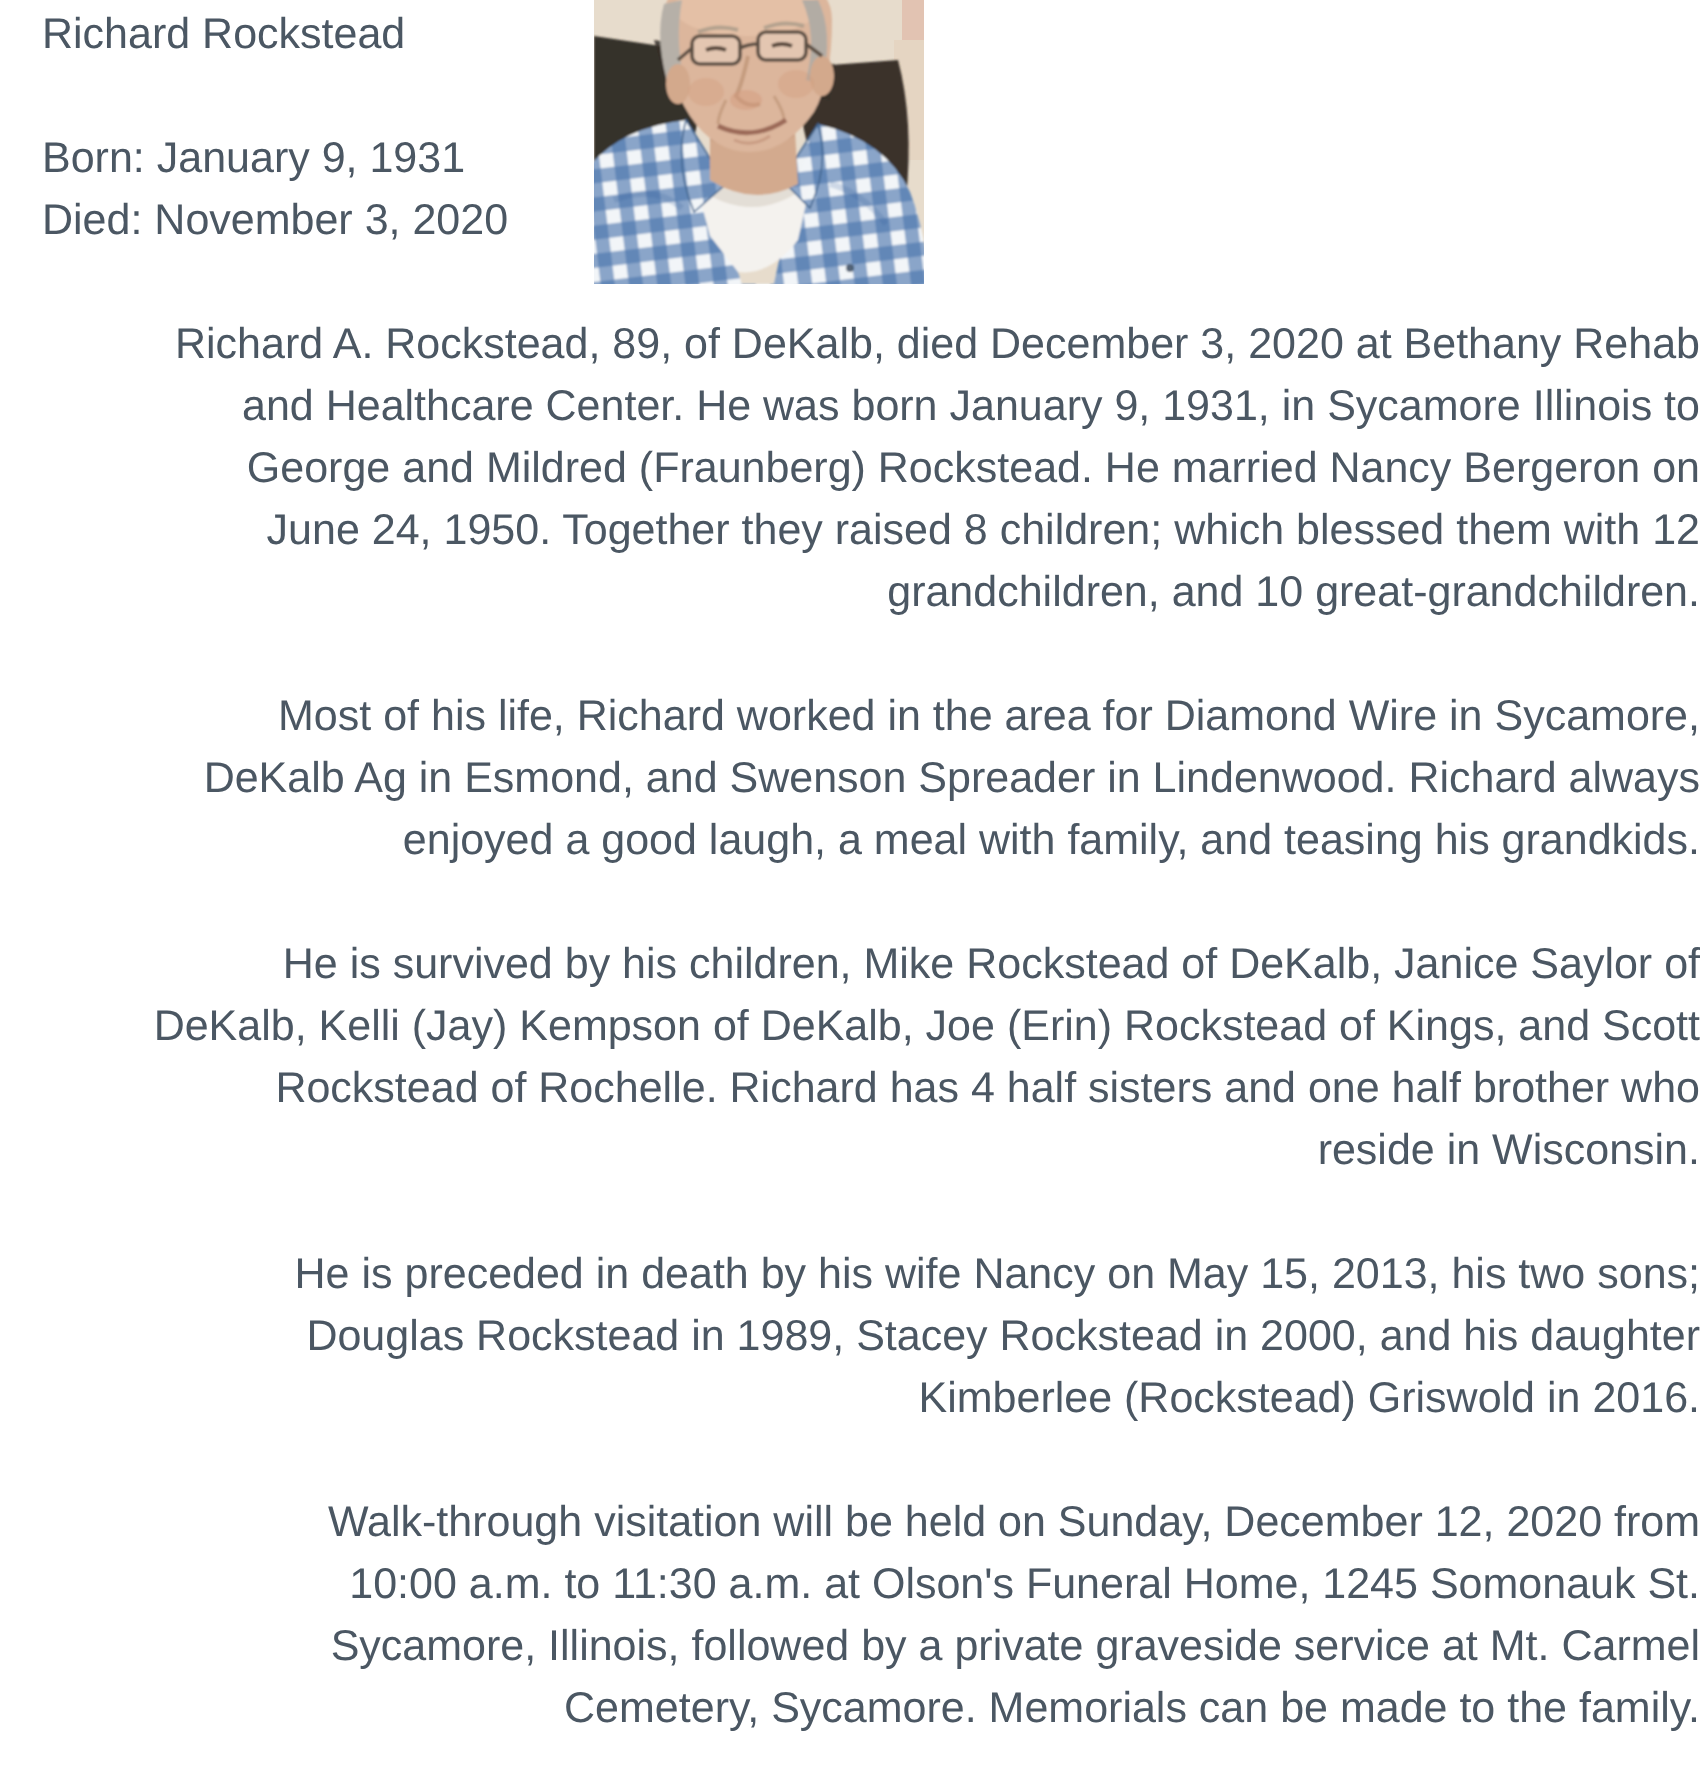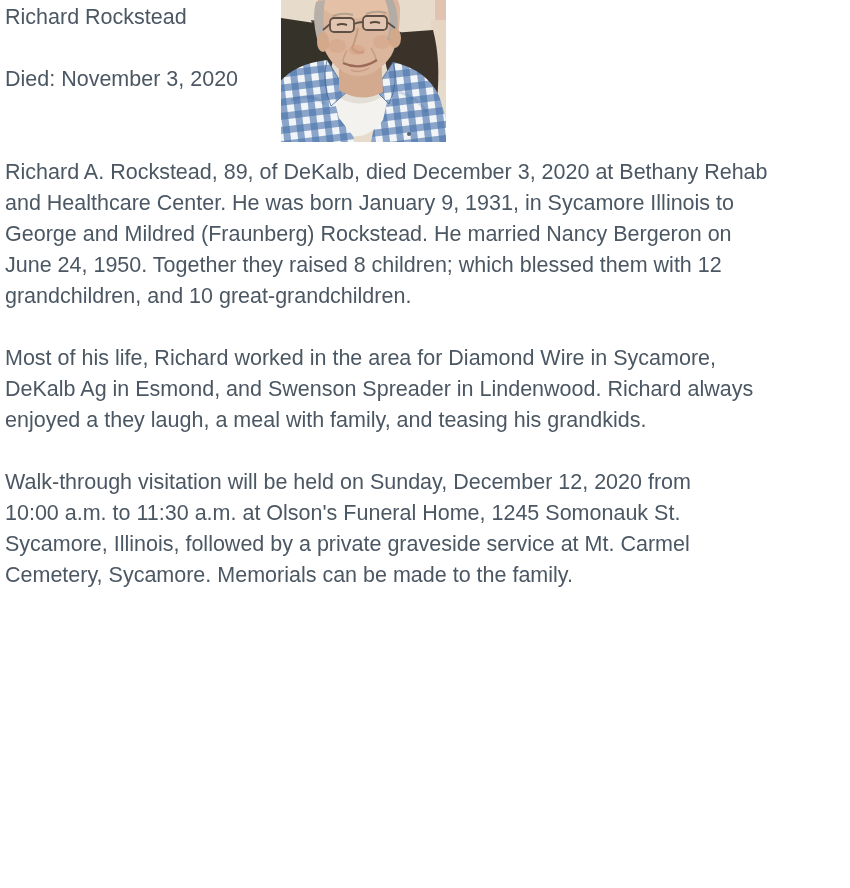--- a/index.html
+++ b/index.html
@@ -11,21 +11,21 @@
     position: relative;
     width: 850px;
     height: 888px;
     overflow: hidden;
     background: #ffffff;
     color: #4b5763;
     font-family: "Liberation Sans", "DejaVu Sans", sans-serif;
     font-size: 21.5px;
     line-height: 31px;
     box-sizing: border-box;
-    padding: 2px 0 0 5px;
+    padding: 2px 0 0 21px;
   }
   .header-section {
     position: relative;
     height: 124px;
   }
   .hline {
     height: 31px;
     line-height: 31px;
     white-space: pre;
   }
@@ -35,30 +35,32 @@
     top: -2px;
     width: 165px;
     height: 142px;
     overflow: hidden;
   }
   .photo-frame svg { display: block; }
   .body-text p {
     margin: 31px 0 0 0;
     white-space: pre;
     line-height: 31px;
+    text-align: right;
   }
 </style>
 </head>
 <body>
 
 <div class="doc">
 
   <div class="header-section">
     <div class="hline">Richard Rockstead</div>
     <div class="hline"></div>
+    <div class="hline">Born: January 9, 1931</div>
     <div class="hline">Died: November 3, 2020</div>
 
     <div class="photo-frame">
       <svg width="165" height="142" viewBox="0 0 165 142" xmlns="http://www.w3.org/2000/svg">
         <defs>
           <pattern id="gingham" width="14" height="14" patternUnits="userSpaceOnUse" patternTransform="rotate(-7)">
             <rect width="14" height="14" fill="#f2f5f8"></rect>
             <rect x="0" y="0" width="7" height="14" fill="#4a74ad" opacity="0.62"></rect>
             <rect x="0" y="0" width="14" height="7" fill="#4a74ad" opacity="0.62"></rect>
           </pattern>
@@ -134,20 +136,27 @@
   </div>
 
   <div class="body-text">
     <p>Richard A. Rockstead, 89, of DeKalb, died December 3, 2020 at Bethany Rehab
 and Healthcare Center. He was born January 9, 1931, in Sycamore Illinois to
 George and Mildred (Fraunberg) Rockstead. He married Nancy Bergeron on
 June 24, 1950. Together they raised 8 children; which blessed them with 12
 grandchildren, and 10 great-grandchildren.</p>
     <p>Most of his life, Richard worked in the area for Diamond Wire in Sycamore,
 DeKalb Ag in Esmond, and Swenson Spreader in Lindenwood. Richard always
-enjoyed a they laugh, a meal with family, and teasing his grandkids.</p>
+enjoyed a good laugh, a meal with family, and teasing his grandkids.</p>
+    <p>He is survived by his children, Mike Rockstead of DeKalb, Janice Saylor of
+DeKalb, Kelli (Jay) Kempson of DeKalb, Joe (Erin) Rockstead of Kings, and Scott
+Rockstead of Rochelle. Richard has 4 half sisters and one half brother who
+reside in Wisconsin.</p>
+    <p>He is preceded in death by his wife Nancy on May 15, 2013, his two sons;
+Douglas Rockstead in 1989, Stacey Rockstead in 2000, and his daughter
+Kimberlee (Rockstead) Griswold in 2016.</p>
     <p>Walk-through visitation will be held on Sunday, December 12, 2020 from
 10:00 a.m. to 11:30 a.m. at Olson's Funeral Home, 1245 Somonauk St.
 Sycamore, Illinois, followed by a private graveside service at Mt. Carmel
 Cemetery, Sycamore. Memorials can be made to the family.</p>
   </div>
 
 </div>
 
 </body></html>

